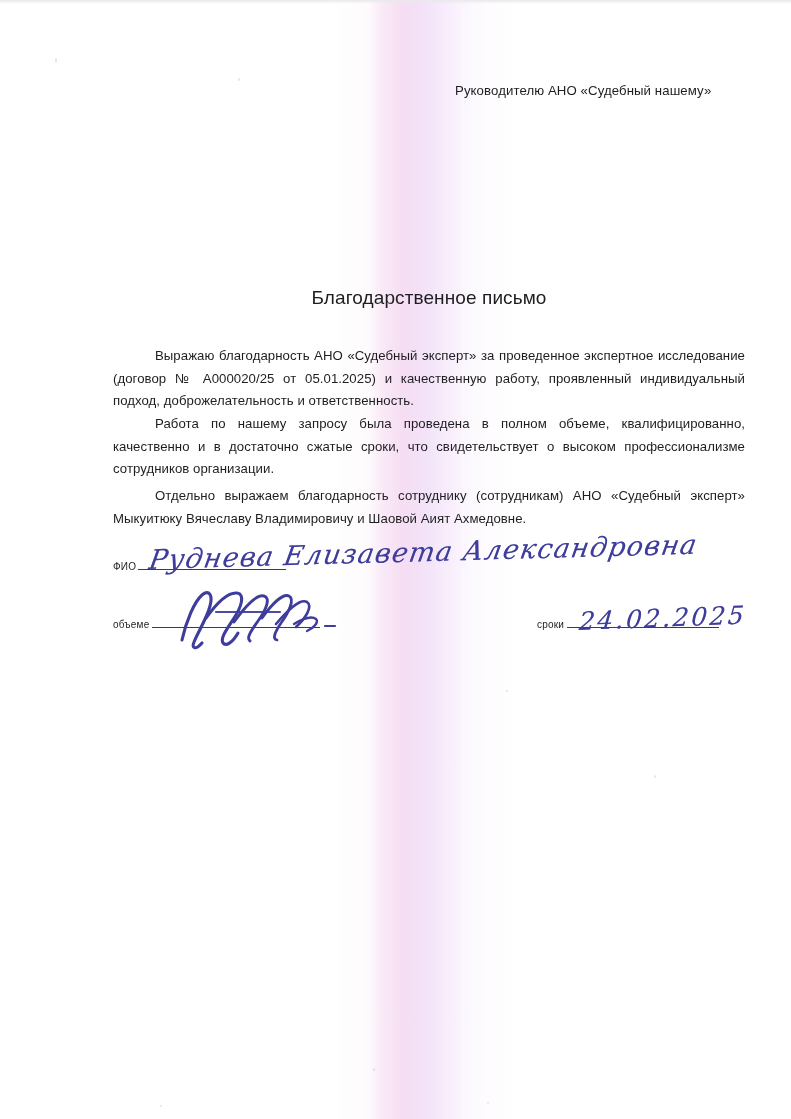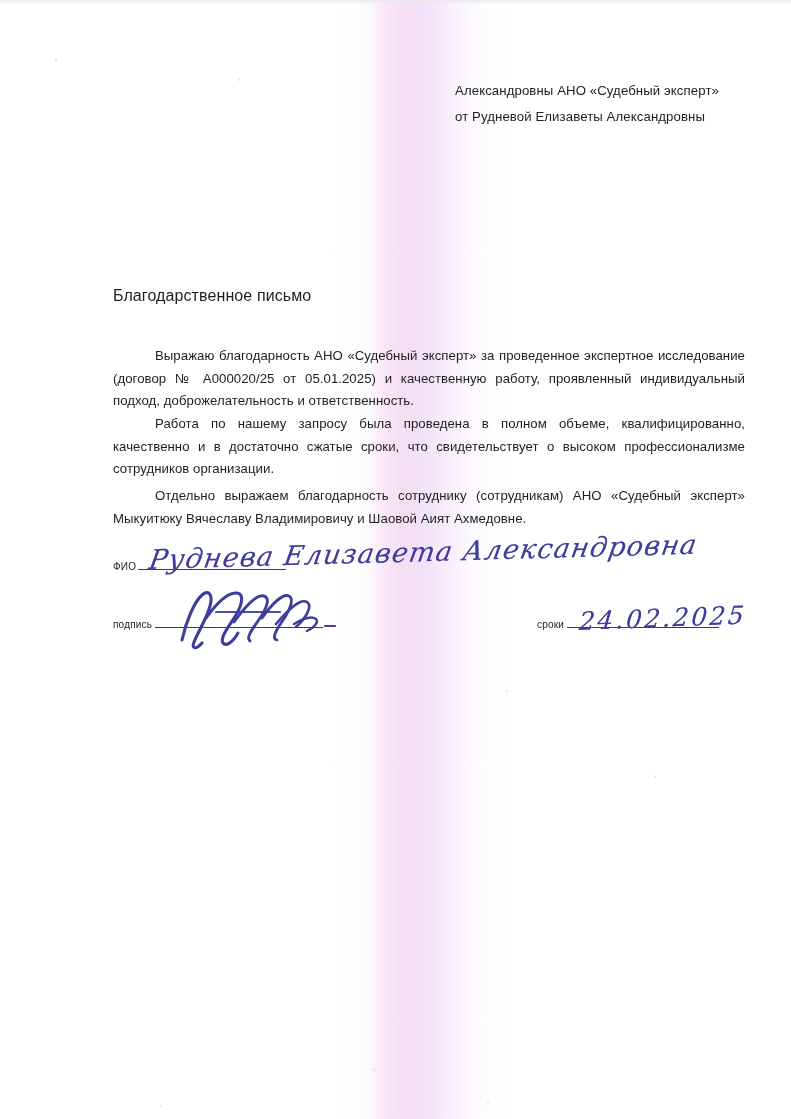--- a/index.html
+++ b/index.html
@@ -79,22 +79,22 @@
     text-align: left;
     letter-spacing: .1px;
   }
   .addressee div { white-space: nowrap; }
 
   .doc-title {
     position: absolute;
     left: 113px;
     top: 287px;
     width: 632px;
-    font-size: 16px;
-    text-align: left;
+    font-size: 19px;
+    text-align: center;
     letter-spacing: .1px;
   }
 
   .body-block {
     position: absolute;
     left: 113px;
     width: 632px;
     font-size: 13.2px;
     line-height: 22.5px;
     text-align: justify;
@@ -173,38 +173,37 @@
 
   <div class="speck" style="left:238px;  top:78px;  width:2px; height:3px;"></div>
   <div class="speck" style="left:55px;   top:58px;  width:2px; height:5px;"></div>
   <div class="speck" style="left:506px;  top:690px; width:2px; height:2px;"></div>
   <div class="speck" style="left:654px;  top:775px; width:2px; height:3px;"></div>
   <div class="speck" style="left:160px;  top:1105px;width:2px; height:2px;"></div>
   <div class="speck" style="left:487px;  top:1102px;width:2px; height:2px;"></div>
   <div class="speck" style="left:373px;  top:1068px;width:2px; height:3px;"></div>
 
   <div class="addressee">
-    <div>Александровны АНО «Судебный эксперт»</div>
-    <div>от Рудневой Елизаветы Александровны</div>
+    <div>Руководителю АНО «Судебный нашему»</div>
   </div>
 
   <div class="doc-title">Благодарственное письмо</div>
 
   <div class="body-block" id="para-1">Выражаю благодарность АНО «Судебный эксперт» за проведенное экспертное исследование (договор № A000020/25 от 05.01.2025) и качественную работу, проявленный индивидуальный подход, доброжелательность и ответственность.</div>
 
   <div class="body-block" id="para-3">Отдельно выражаем благодарность сотруднику (сотрудникам) АНО «Судебный эксперт» Мыкуитюку Вячеславу Владимировичу и Шаовой Аият Ахмедовне.</div>
 
   <div class="body-block" id="para-2">Работа по нашему запросу была проведена в полном объеме, квалифицированно, качественно и в достаточно сжатые сроки, что свидетельствует о высоком профессионализме сотрудников организации.</div>
 
   <div class="sig-row" id="fio-row">
     <span class="sig-label">ФИО</span><span class="sig-rule" id="fio-rule"></span>
   </div>
 
   <div class="sig-row" id="sign-row">
-    <span class="sig-label">подпись</span><span class="sig-rule" id="sign-rule"></span>
+    <span class="sig-label">объеме</span><span class="sig-rule" id="sign-rule"></span>
   </div>
 
   <div class="sig-row" id="date-row">
     <span class="sig-label">сроки</span><span class="sig-rule" id="date-rule"></span>
   </div>
 
   <div class="hand" id="hand-fio">Руднева Елизавета Александровна</div>
 
   <div class="hand" id="hand-date">24.02.2025</div>
 

